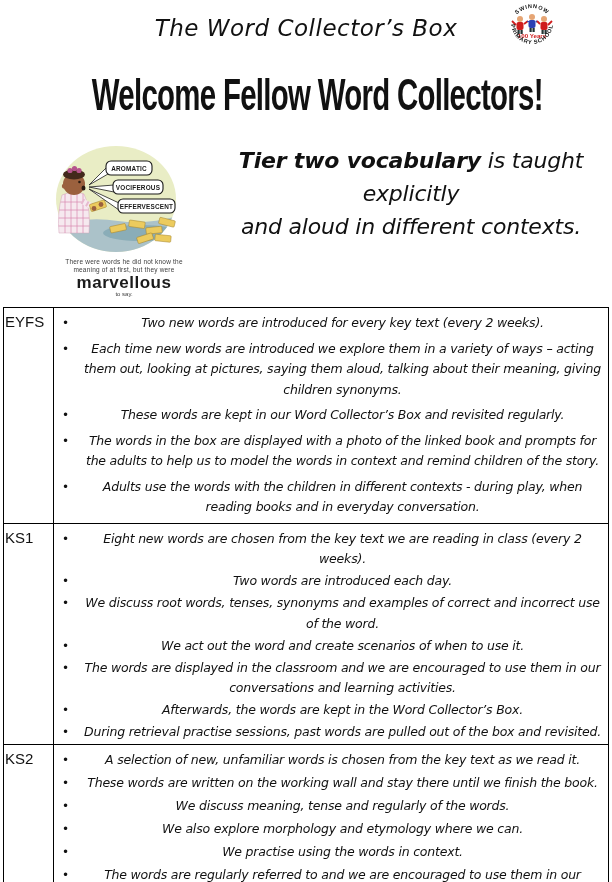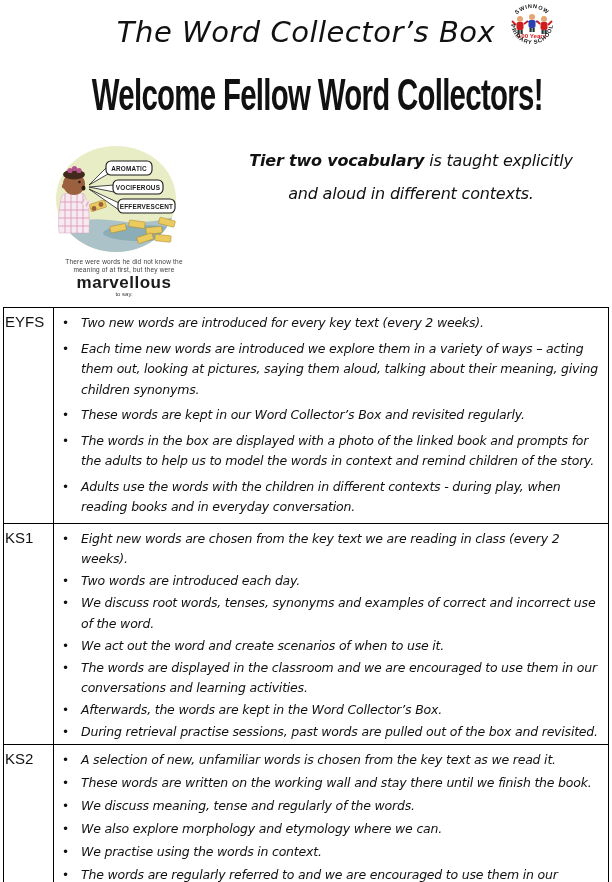--- a/index.html
+++ b/index.html
@@ -7,21 +7,21 @@
     position:relative;width:612px;height:882px;margin:0 auto;background:#fff;
     overflow:hidden;color:var(--ink,#111);
     font-family:"Liberation Sans",sans-serif;
   }
 
   
   .header{position:relative;height:60px;}
   .doc-title{
     margin:0;padding-top:15px;text-align:center;
     font-family:"DejaVu Sans",sans-serif;font-style:italic;font-weight:400;
-    font-size:29px;letter-spacing:.5px;
+    font-size:23px;letter-spacing:.5px;
   }
   .logo{position:absolute;top:2px;right:52px;width:56px;height:50px;}
   .l-arc{font-family:"Liberation Sans",sans-serif;font-size:5.6px;font-weight:700;letter-spacing:.8px;fill:#111;}
   .l-years{font-family:"Liberation Sans",sans-serif;font-size:6.2px;font-weight:700;fill:var(--logo_red,#cf1d1d);}
   .l-red{fill:var(--logo_red,#cf1d1d);}
   .l-blue{fill:var(--logo_blue,#2b3fb3);}
   .l-skin{fill:#e6a574;}
   .l-leg{fill:#233;}
 
   
@@ -36,21 +36,21 @@
   .intro-row{display:flex;margin-top:20px;height:160px;}
   .illus-col{width:182px;flex:0 0 182px;padding-left:16px;box-sizing:border-box;margin-left:28px;}
   .illus-svg{display:block;width:160px;height:112px;}
   .caption{width:160px;text-align:center;margin-top:2px;}
   .cap-small{font-size:6.5px;line-height:8px;color:#3c3c3c;letter-spacing:.2px;}
   .cap-big{font-size:17px;font-weight:800;line-height:17px;letter-spacing:.5px;color:#1b1b1b;}
   .cap-tiny{font-size:6px;line-height:7px;color:#3c3c3c;}
 
   .intro-col{
     flex:1;text-align:center;font-family:"DejaVu Sans",sans-serif;font-style:italic;
-    font-size:16px;letter-spacing:-.2px;
+    font-size:22px;letter-spacing:-.2px;
   }
   .intro-col p{margin:0;}
   .p1{margin-top:10px;line-height:33px;}
   .p2{margin-top:15px;line-height:33px;}
   .b{font-weight:700;}
 
   
   .i-ellipse{fill:var(--ellipse_bg,#e9edc5);}
   .i-table{fill:var(--table_top,#abc2c9);}
   .i-shadow{fill:var(--table_shadow,#7fa6b1);opacity:.75;}
@@ -60,21 +60,21 @@
   .i-hairpink{fill:var(--hair_pink,#b5548c);}
   .i-shirt{fill:var(--shirt,#f6e9ef);stroke:#d3a4ba;stroke-width:.5;}
   .i-plaid{stroke:var(--plaid,#d98ab0);stroke-width:.9;opacity:.8;fill:none;}
   .i-bubble{fill:#fff;stroke:#1a1a1a;stroke-width:1.1;}
   .i-tail{fill:#fff;stroke:#1a1a1a;stroke-width:.8;}
   .i-bubbletext{font-family:"Liberation Sans",sans-serif;font-size:6.4px;font-weight:700;letter-spacing:.2px;fill:#1a1a1a;text-anchor:middle;}
   .i-face{fill:#2a1a10;}
 
   
   table.ks{border-collapse:collapse;table-layout:fixed;width:606px;margin:3px 3px 0 3px;}
-  table.ks th,table.ks td{border:1.8px solid #000;vertical-align:top;}
+  table.ks th,table.ks td{border:1.8px solid #000;vertical-align:top;text-align:center;}
   table.ks th{
     width:47px;font-family:"Liberation Sans",sans-serif;font-weight:400;font-size:15px;
     text-align:left;padding-top:5px;
   }
   table.ks td{padding:5px 4px 0 0;}
   table.ks tbody tr:nth-child(1){height:184px;}
   table.ks tbody tr:nth-child(2){height:181px;}
   table.ks tbody tr:nth-child(3){height:209px;}
   table.ks ul{margin:0;padding:0;list-style:none;}
   table.ks li{

